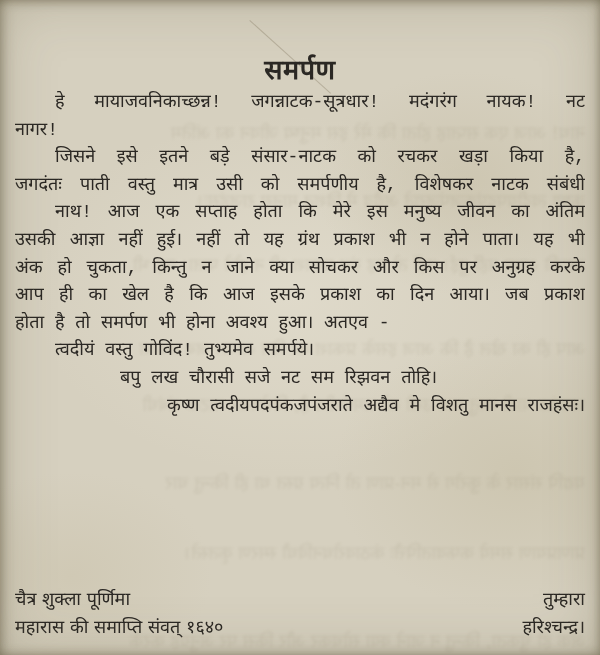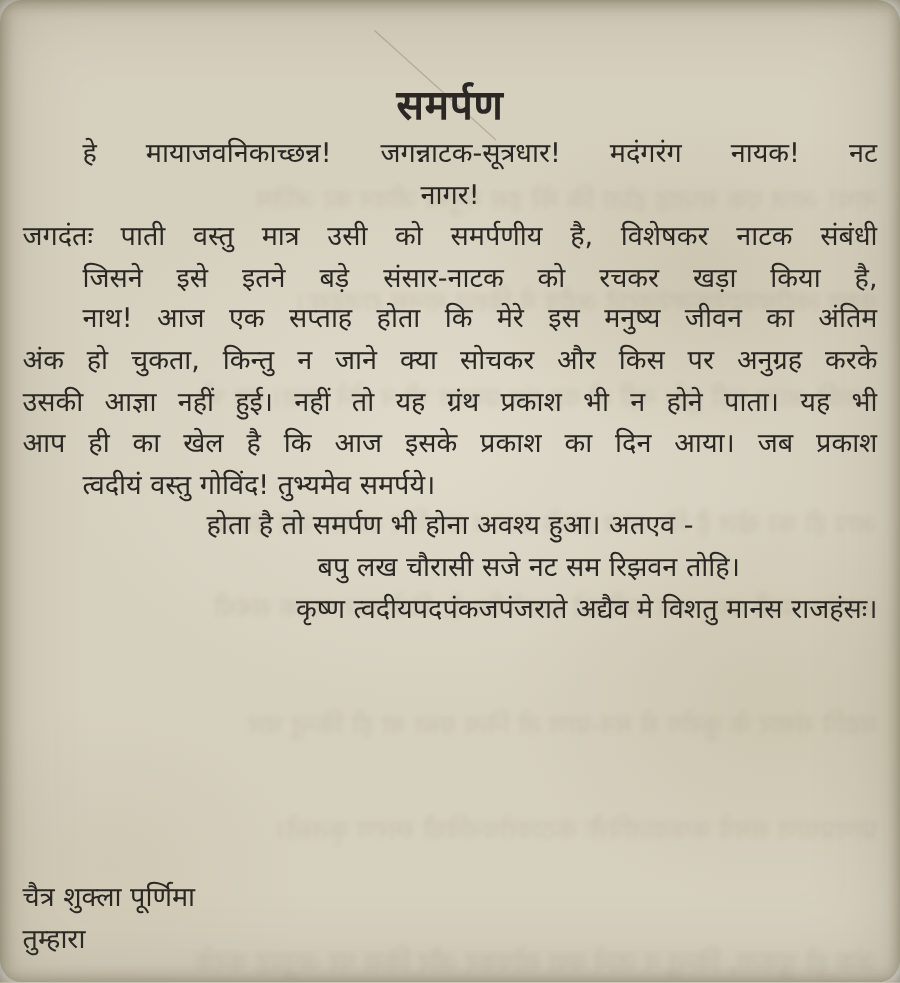--- a/index.html
+++ b/index.html
@@ -9,43 +9,42 @@
   }
   .page{
     position:relative;width:600px;height:655px;
     background-color:#d6d0bf;
     background-image:
       radial-gradient(220px 160px at 78% 28%, rgba(198,190,166,.55), transparent 70%),
       radial-gradient(260px 200px at 86% 72%, rgba(196,188,162,.5), transparent 70%),
       radial-gradient(200px 150px at 12% 88%, rgba(200,192,168,.45), transparent 70%),
       radial-gradient(340px 240px at 48% 45%, rgba(228,223,208,.65), transparent 75%);
     color:#2b2824;
-    border-radius:15px;
   }
   .title{
     position:absolute;top:50px;left:0;width:100%;
     margin:0;text-align:center;
     font-size:27px;font-weight:700;letter-spacing:.5px;
   }
   .text-block{
     position:absolute;top:89px;left:15px;width:570px;
-    font-size:18px;line-height:27.6px;
+    font-size:18px;line-height:27.6px;font-family:Liberation Mono, monospace;
   }
   .line{height:27.6px;overflow:hidden;}
   .line.para-open{text-indent:40px;text-align:justify;text-align-last:justify;}
   .line.body{text-align:justify;text-align-last:justify;}
-  .line.para-close{text-align:center;}
+  .line.para-close{text-align:left;}
   .line.quote{padding-left:40px;}
-  .line.verse{padding-left:105px;text-align:center;}
+  .line.verse{padding-left:105px;}
   .line.sloka{padding-left:70px;text-align:right;}
   .signoff{
     position:absolute;top:585px;left:15px;width:570px;
     font-size:18px;line-height:27.6px;
   }
-  .signoff-row{display:flex;justify-content:space-between;flex-direction:column;}
+  .signoff-row{display:flex;justify-content:space-between;}
   .ghost-layer{position:absolute;inset:0;overflow:hidden;}
   .ghost{
     position:absolute;left:15px;width:570px;overflow:hidden;
     transform:scaleX(-1);
     filter:blur(1.8px);
     color:#857c64;opacity:.15;
     font-size:18px;white-space:nowrap;
   }
   .scratch{
     position:absolute;left:250px;top:20px;width:109px;height:1px;
@@ -78,33 +77,37 @@
       <div class="ghost" style="top: 628px;">अंक हो चुकता, किन्तु न जाने क्या सोचकर और किस पर अनुग्रह करके</div>
     </div>
 
   <div class="scratch"></div>
 
   <h1 class="title">समर्पण</h1>
 
   <div class="text-block" id="text-block">
       <div class="line para-open">हे मायाजवनिकाच्छन्न! जगन्नाटक-सूत्रधार! मदंगरंग नायक! नट</div>
       <div class="line para-close">नागर!</div>
+      <div class="line para-open">जिसने इसे इतने बड़े संसार-नाटक को रचकर खड़ा किया है,</div>
       <div class="line body">जगदंतः पाती वस्तु मात्र उसी को समर्पणीय है, विशेषकर नाटक संबंधी</div>
-      <div class="line para-open">जिसने इसे इतने बड़े संसार-नाटक को रचकर खड़ा किया है,</div>
       <div class="line para-open">नाथ! आज एक सप्ताह होता कि मेरे इस मनुष्य जीवन का अंतिम</div>
+      <div class="line body">उसकी आज्ञा नहीं हुई। नहीं तो यह ग्रंथ प्रकाश भी न होने पाता। यह भी</div>
       <div class="line body">अंक हो चुकता, किन्तु न जाने क्या सोचकर और किस पर अनुग्रह करके</div>
-      <div class="line body">उसकी आज्ञा नहीं हुई। नहीं तो यह ग्रंथ प्रकाश भी न होने पाता। यह भी</div>
       <div class="line body">आप ही का खेल है कि आज इसके प्रकाश का दिन आया। जब प्रकाश</div>
+      <div class="line para-close">होता है तो समर्पण भी होना अवश्य हुआ। अतएव -</div>
       <div class="line quote">त्वदीयं वस्तु गोविंद! तुभ्यमेव समर्पये।</div>
-      <div class="line para-close">होता है तो समर्पण भी होना अवश्य हुआ। अतएव -</div>
       <div class="line verse">बपु लख चौरासी सजे नट सम रिझवन तोहि।</div>
       <div class="line sloka">कृष्ण त्वदीयपदपंकजपंजराते अद्यैव मे विशतु मानस राजहंसः।</div>
     </div>
 
   <div class="signoff">
     <div class="signoff-row">
       <span>चैत्र शुक्ला पूर्णिमा</span>
       <span>तुम्हारा</span>
     </div>
+    <div class="signoff-row">
+      <span>महारास की समाप्ति संवत् १६४०</span>
+      <span>हरिश्चन्द्र।</span>
+    </div>
   </div>
 
   <div class="vignette"></div>
 </div>
 
 </body></html>

